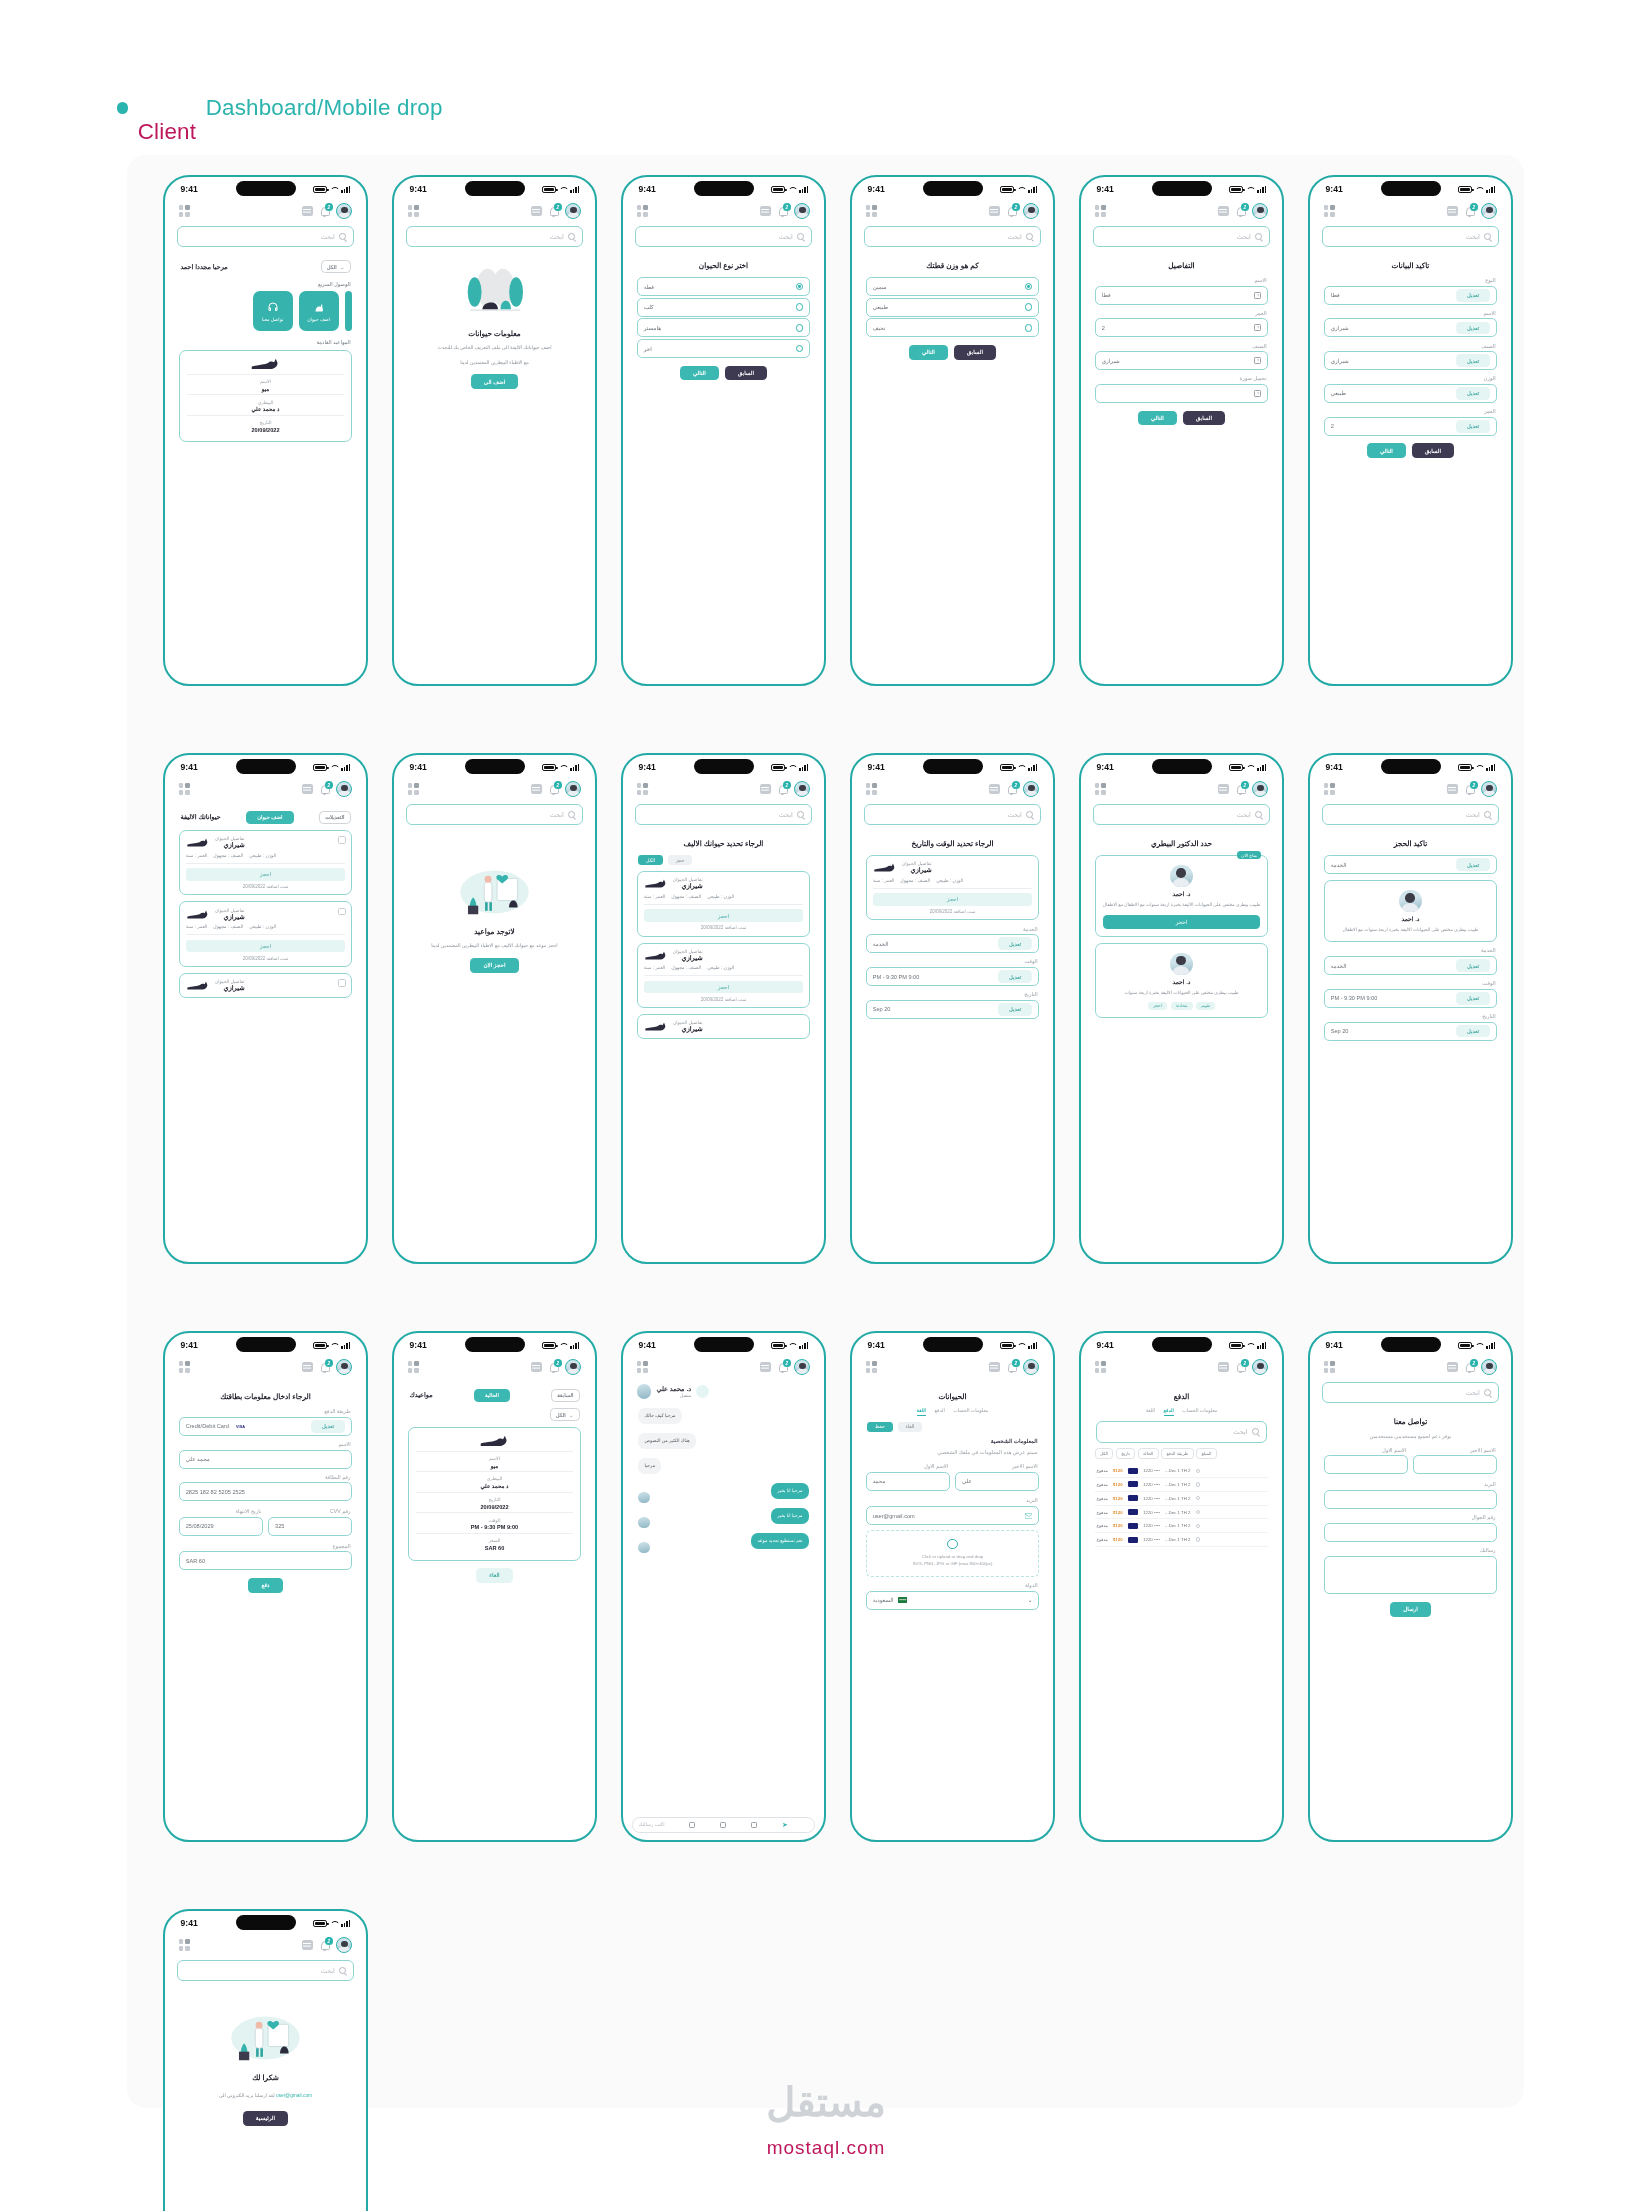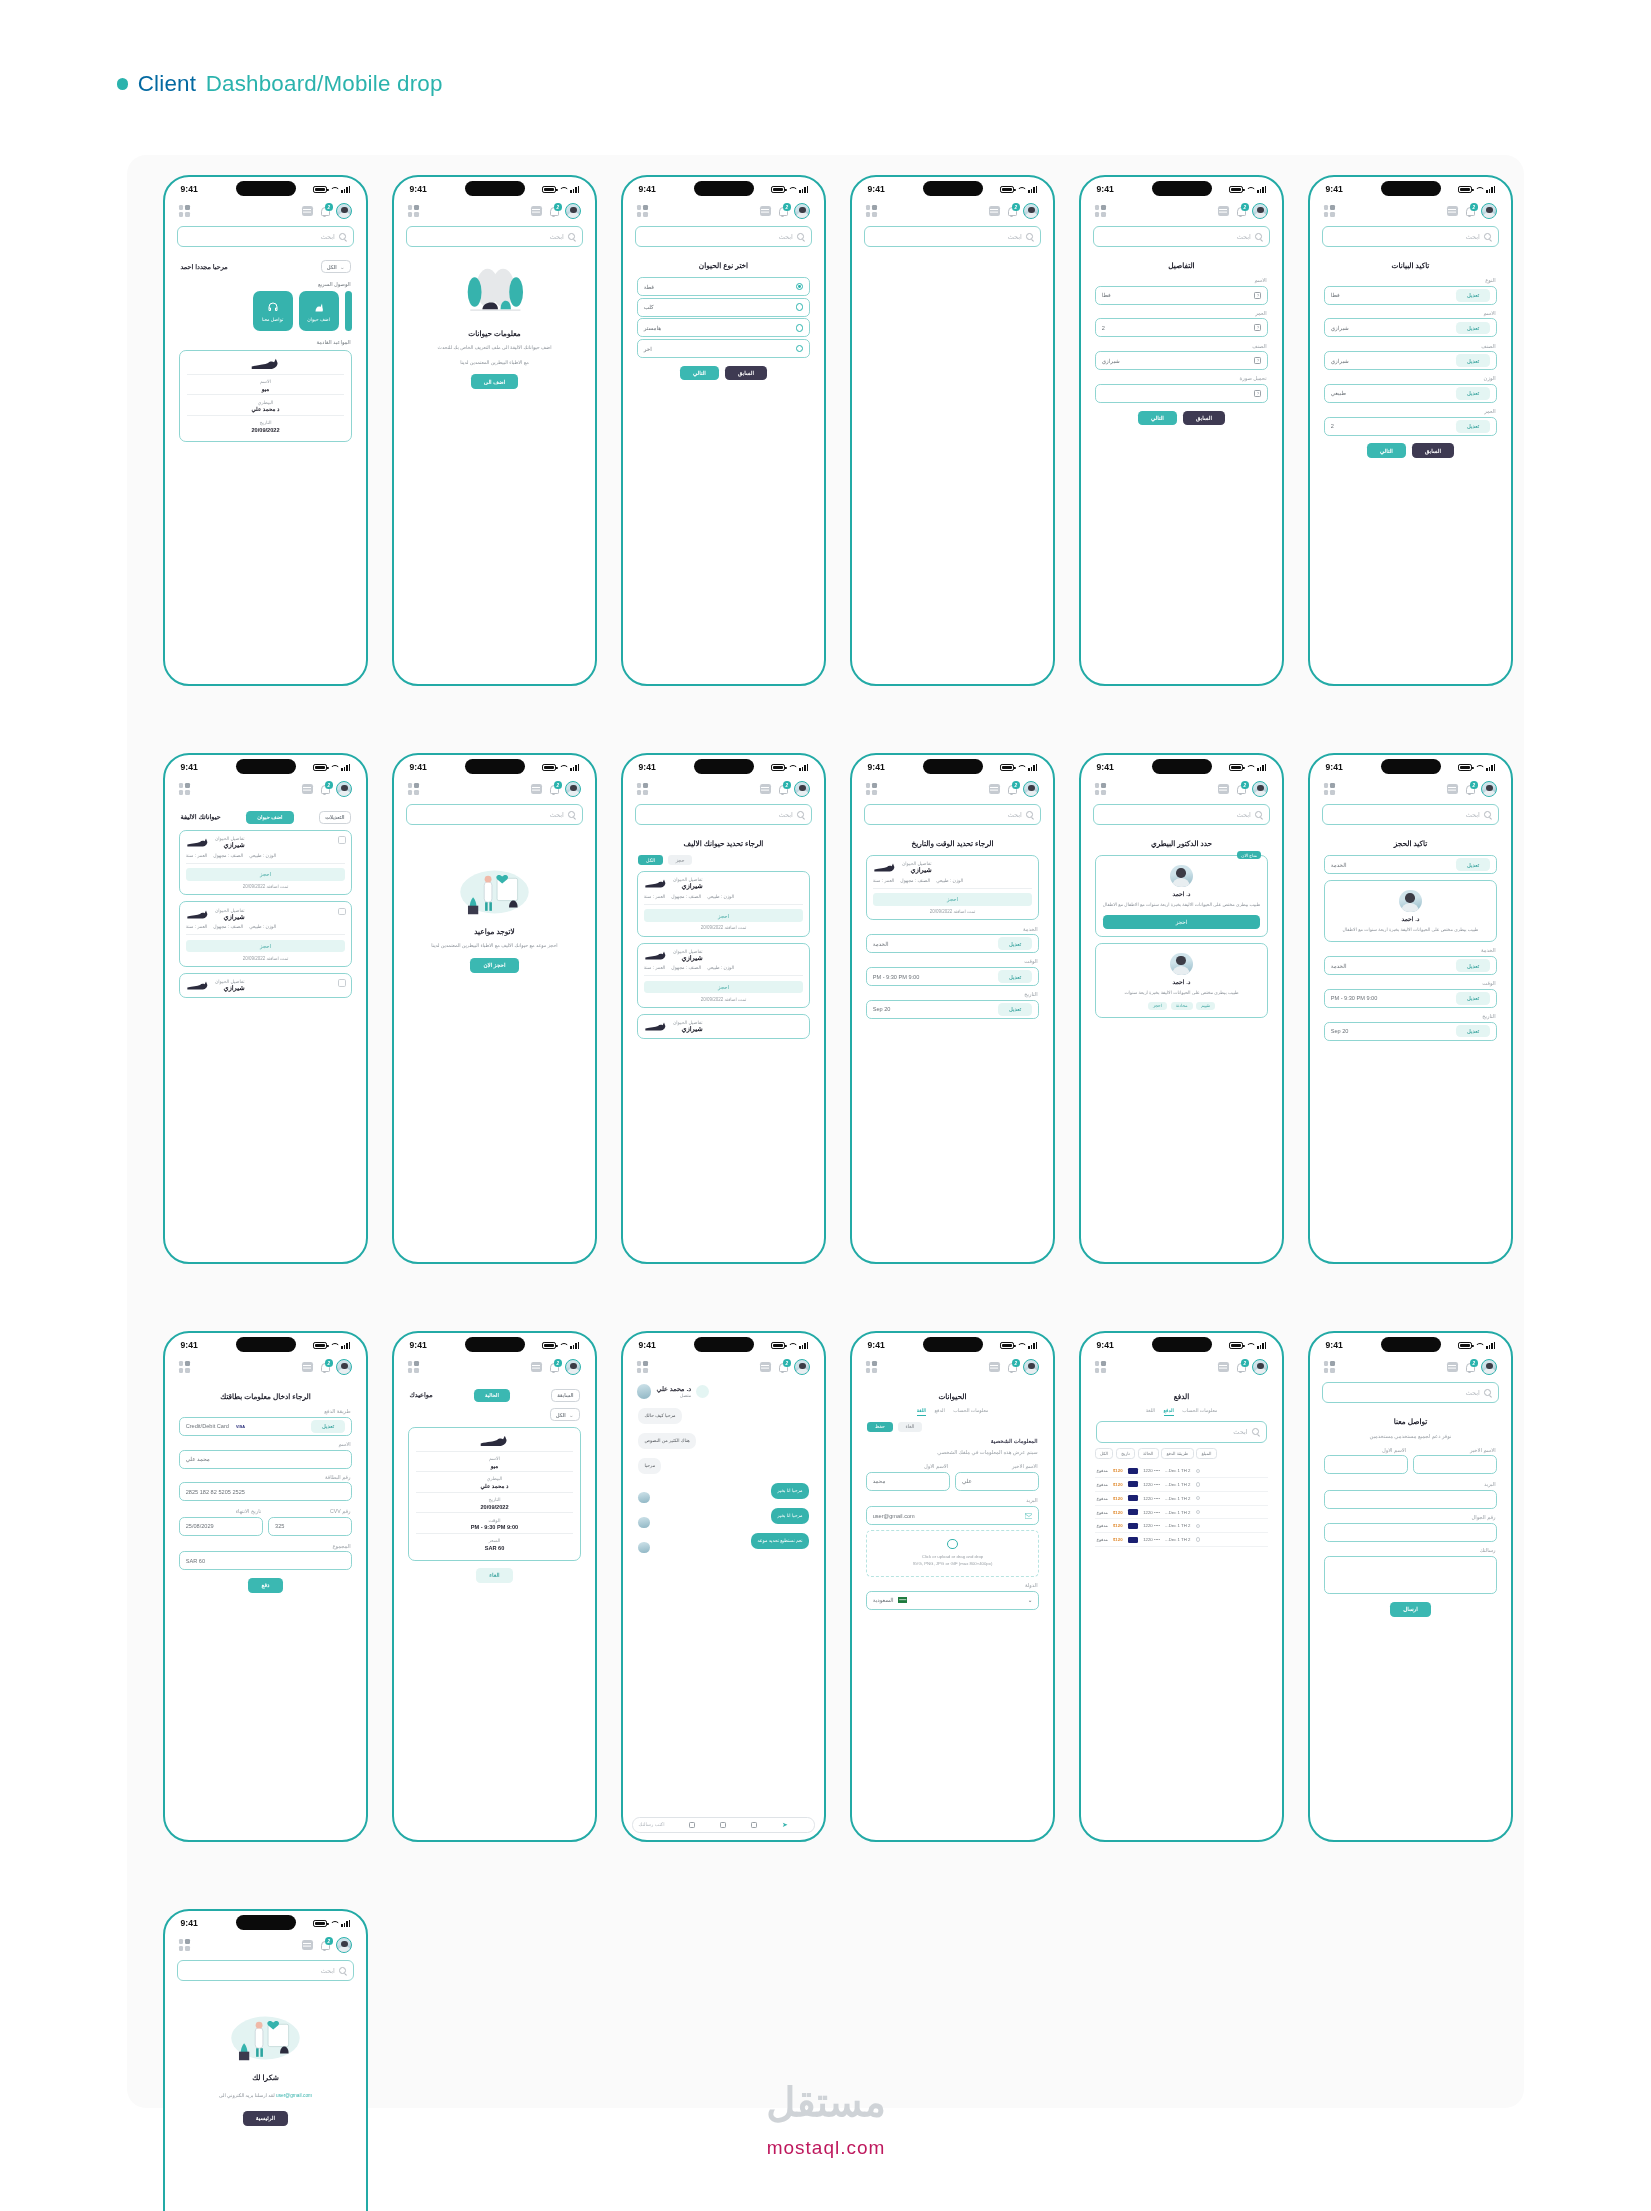--- a/index.html
+++ b/index.html
@@ -8,21 +8,21 @@
     background:#ffffff;
     font-family:"Liberation Sans", sans-serif;
     color:#2e2e3a;
     direction:ltr;
   }
   .page { position:relative; width:1652px; height:2211px; }
 
   
   .hdr { position:absolute; left:117px; top:71px; display:flex; align-items:center; gap:9.5px; }
   .hdr-dot { width:11.2px; height:11.2px; border-radius:50%; background:#2bb3ad; }
-  .hdr-client { font-size:22.4px; font-weight:400; color:#0369a1; letter-spacing:0.2px; }
+  .hdr-client { font-size:22.4px; font-weight:400; color:#be185d; letter-spacing:0.2px;margin-top:48px; }
   .hdr-sub { font-size:22.4px; font-weight:400; color:#2bb3ad; letter-spacing:0.2px; }
 
   
   .canvas {
     position:absolute; left:127px; top:155px;
     width:1397px; height:1953px;
     background:#fafafa; border-radius:19px;
   }
 
   
@@ -449,20 +449,39 @@
                 <span></span>
                 <span></span>
                 <span></span>
                 <span></span>
               </span>
             </div>
         <div class="search">
               <span class="mg"></span>
               <span>ابحث</span>
             </div>
+        <div class="scr">
+          <div class="ttl">كم هو وزن قطتك</div>
+          <div class="fld">
+                <span class="radio on"></span>
+                <span>سمين</span>
+              </div>
+          <div class="fld">
+                <span class="radio"></span>
+                <span>طبيعي</span>
+              </div>
+          <div class="fld">
+                <span class="radio"></span>
+                <span>نحيف</span>
+              </div>
+          <div class="btn-row">
+                <span class="btn dark">السابق</span>
+                <span class="btn teal">التالي</span>
+              </div>
+        </div>
       </div>
         </div>
 
       <div class="phone">
           <div class="phone-inner">
         <div class="status">
               <div class="stat-icons">
                 <span class="ic-sig">
                   <i></i>
                   <i></i>

